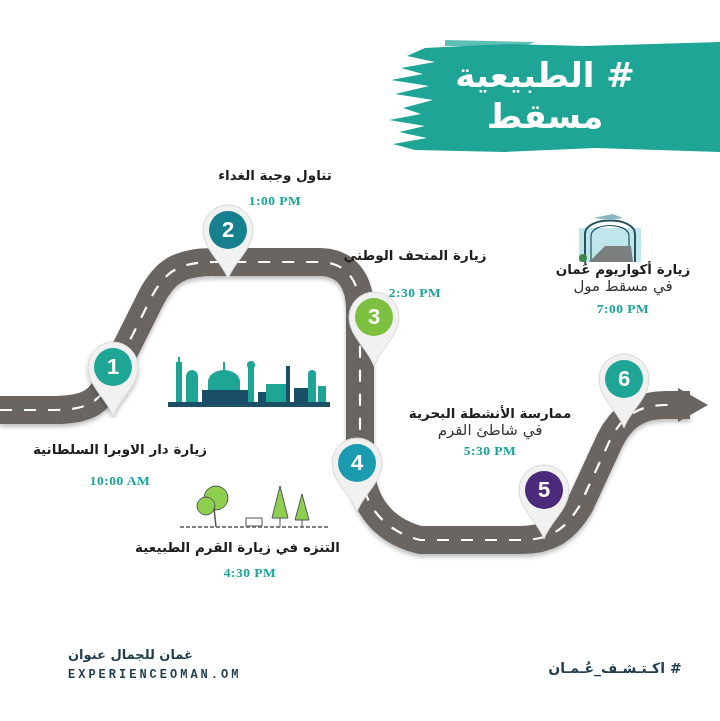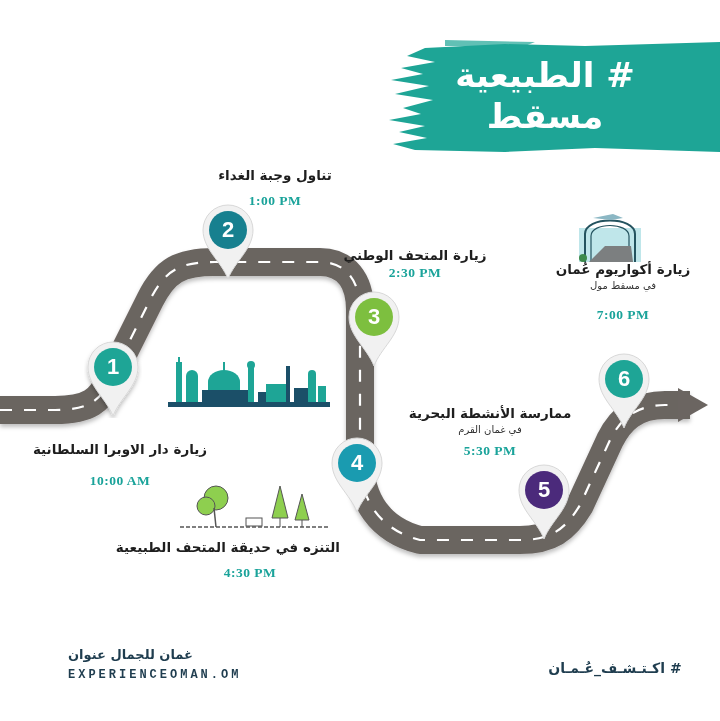--- a/index.html
+++ b/index.html
@@ -10,21 +10,21 @@
 
   
   .banner { position: absolute; left: 385px; top: 40px; width: 335px; height: 115px; }
   .banner-text { position: absolute; left: 395px; top: 55px; width: 300px; text-align: center; color: #ffffff; direction: rtl; }
   .banner-line1 { font-family: "DejaVu Sans", sans-serif; font-weight: bold; font-size: 34px; line-height: 40px; }
   .banner-line2 { font-family: "DejaVu Sans", sans-serif; font-weight: bold; font-size: 34px; line-height: 42px; }
 
   
   .stop-label { position: absolute; text-align: center; direction: rtl; }
   .stop-title { font-family: "DejaVu Sans", sans-serif; font-weight: bold; font-size: 13.5px; color: #1e1e1e; line-height: 18px; white-space: nowrap; }
-  .stop-sub { font-family: "DejaVu Sans", sans-serif; font-size: 10px; color: #333; line-height: 16px; white-space: nowrap; }
+  .stop-sub { font-family: "DejaVu Sans", sans-serif; font-size: 15px; color: #333; line-height: 16px; white-space: nowrap; }
   .stop-time { font-family: Liberation Serif, serif; font-weight: bold; font-size: 13.5px; color: #1aa39a; line-height: 18px; margin-top: 8px; direction: ltr; white-space: nowrap; letter-spacing: 0.5px; }
 
   
   .pin { position: absolute; width: 58px; height: 80px; }
   .pin-num { position: absolute; left: 0; top: 10px; width: 58px; text-align: center; font-family: "Liberation Sans", sans-serif; font-weight: bold; font-size: 22px; color: #fff; line-height: 38px; }
 
   
   .footer-left { position: absolute; left: 68px; top: 647px; width: 140px; }
   .footer-ar { font-family: "DejaVu Sans", sans-serif; font-weight: bold; font-size: 13px; color: #1f3d4f; direction: rtl; text-align: left; letter-spacing: 1px; }
   .footer-url { font-family: Liberation Mono, monospace; font-weight: bold; font-size: 12px; letter-spacing: 3px; color: #1f3d4f; margin-top: 6px; }
@@ -152,38 +152,38 @@
     <div class="stop-time" style="margin-top:14px">10:00  AM</div>
   </div>
 
   <div class="stop-label" style="left:205px;top:166px;width:140px">
     <div class="stop-title">تناول وجبة الغداء</div>
     <div class="stop-time">1:00  PM</div>
   </div>
 
   <div class="stop-label" style="left:340px;top:246px;width:150px">
     <div class="stop-title">زيارة  المتحف الوطني</div>
-    <div class="stop-time" style="margin-top:0">2:30 PM</div>
+    <div class="stop-time" style="margin-top:20px">2:30 PM</div>
   </div>
 
   <div class="stop-label" style="left:160px;top:538px;width:180px">
-    <div class="stop-title">التنزه في حديقة المتحف الطبيعية</div>
+    <div class="stop-title">التنزه في زيارة القرم الطبيعية</div>
     <div class="stop-time" style="margin-top:8px">4:30 PM</div>
   </div>
 
   <div class="stop-label" style="left:405px;top:404px;width:170px">
     <div class="stop-title">ممارسة الأنشطة البحرية</div>
-    <div class="stop-sub">في غمان القرم</div>
+    <div class="stop-sub">في شاطئ القرم</div>
     <div class="stop-time" style="margin-top:4px">5:30 PM</div>
   </div>
 
   <div class="stop-label" style="left:548px;top:260px;width:150px">
     <div class="stop-title">زيارة أكواريوم عُمان</div>
     <div class="stop-sub">في مسقط مول</div>
-    <div class="stop-time" style="margin-top:12px">7:00 PM</div>
+    <div class="stop-time" style="margin-top:6px">7:00 PM</div>
   </div>
 
   <div class="footer-left">
     <div class="footer-ar">غمان  للجمال  عنوان</div>
     <div class="footer-url">EXPERIENCEOMAN.OM</div>
   </div>
   <div class="footer-right"># اكـتـشـف_عُـمـان</div>
 
 </div>
 

